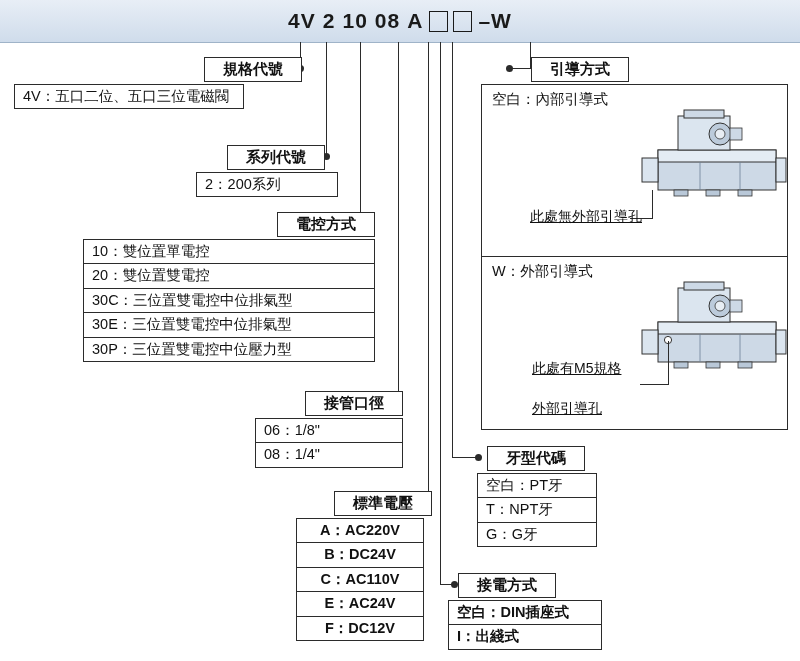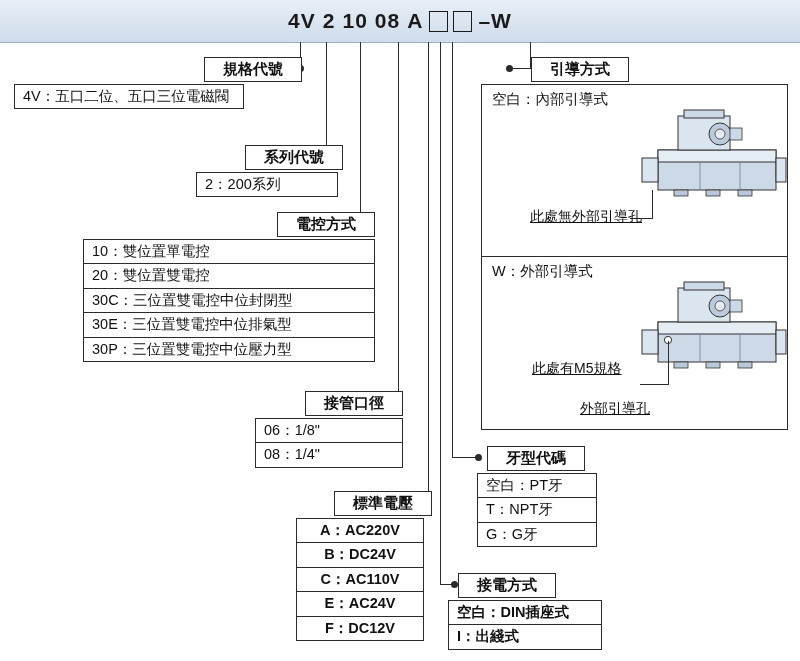--- a/index.html
+++ b/index.html
@@ -97,30 +97,30 @@
 
 <div class="v-line" style="left:530px;top:42px;height:26px;"></div>
 <div class="dot" style="left:506px;top:65px;"></div>
 <div class="h-line" style="left:510px;top:68px;width:22px;"></div>
 
 <div class="hdr" style="left:204px;top:57px;width:96px;height:23px;">規格代號</div>
 <div class="stack" style="left:14px;top:84px;width:228px;">
   <div class="row">4V：五口二位、五口三位電磁閥</div>
 </div>
 
-<div class="hdr" style="left:245px;top:145px;width:96px;height:23px;">系列代號</div>
+<div class="hdr" style="left:227px;top:145px;width:96px;height:23px;">系列代號</div>
 <div class="stack" style="left:196px;top:172px;width:140px;">
   <div class="row">2：200系列</div>
 </div>
 
 <div class="hdr" style="left:277px;top:212px;width:96px;height:23px;">電控方式</div>
 <div class="stack" style="left:83px;top:239px;width:290px;">
   <div class="row">10：雙位置單電控</div>
   <div class="row">20：雙位置雙電控</div>
-  <div class="row">30C：三位置雙電控中位封閉型</div>
+  <div class="row">30C：三位置雙電控中位排氣型</div>
   <div class="row">30E：三位置雙電控中位排氣型</div>
   <div class="row">30P：三位置雙電控中位壓力型</div>
 </div>
 
 <div class="hdr" style="left:305px;top:391px;width:96px;height:23px;">接管口徑</div>
 <div class="stack" style="left:255px;top:418px;width:146px;">
   <div class="row">06：1/8"</div>
   <div class="row">08：1/4"</div>
 </div>
 
@@ -201,15 +201,15 @@
   <circle cx="28" cy="60" r="3.6" fill="#fff" stroke="#333" stroke-width="1"></circle>
   <line x1="100" y1="54" x2="100" y2="82" stroke="#6d8198" stroke-width="0.8"></line>
   <line x1="60" y1="54" x2="60" y2="82" stroke="#6d8198" stroke-width="0.8"></line>
 </svg>
 
 <div class="v-line" style="left:668px;top:341px;height:43px;"></div>
 <div class="h-line" style="left:640px;top:384px;width:29px;"></div>
 <div class="note" style="left:532px;top:360px;">
   <u>此處有M5規格</u>
 </div>
-<div class="note" style="left:532px;top:400px;margin-left:48px;">
+<div class="note" style="left:532px;top:400px;">
   <u>外部引導孔</u>
 </div>
 
 </body></html>

